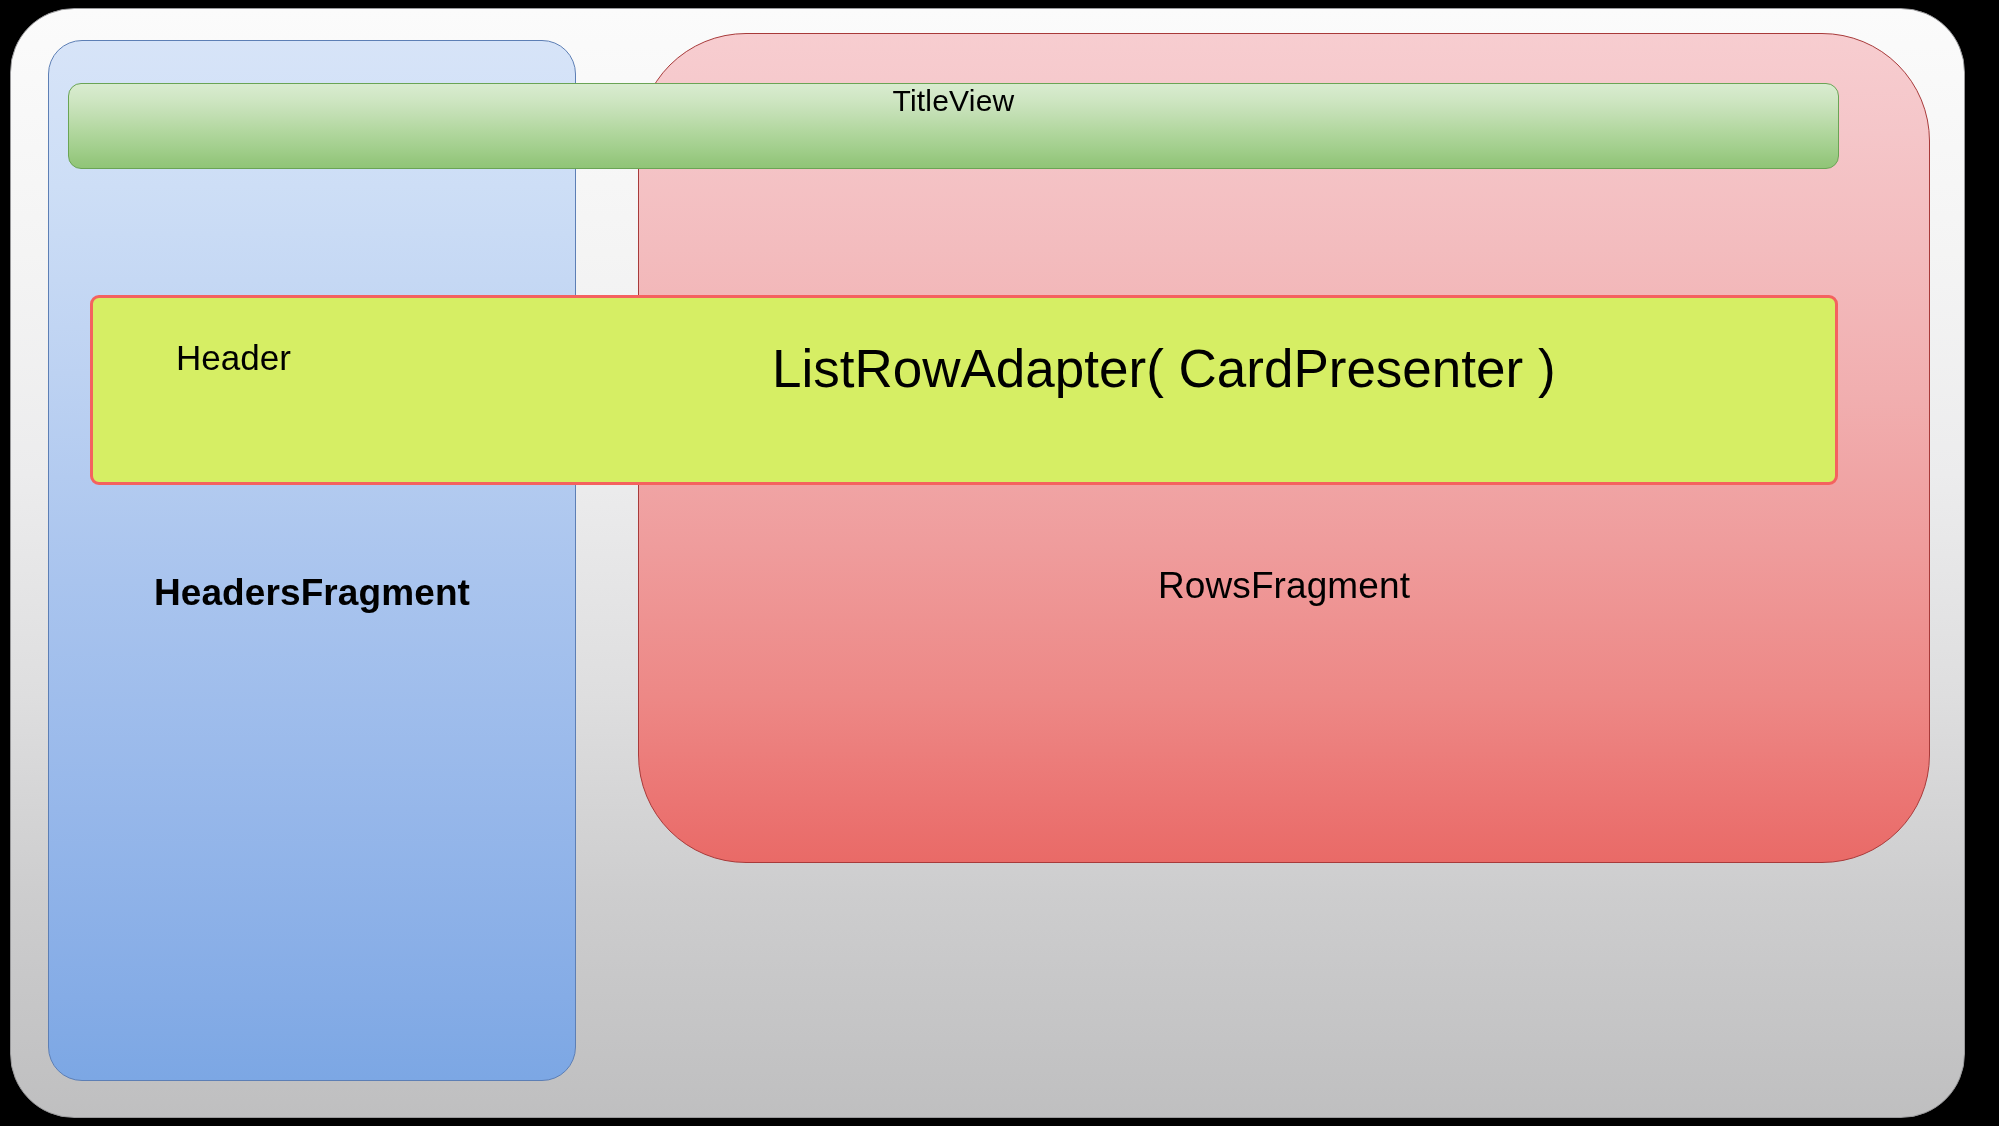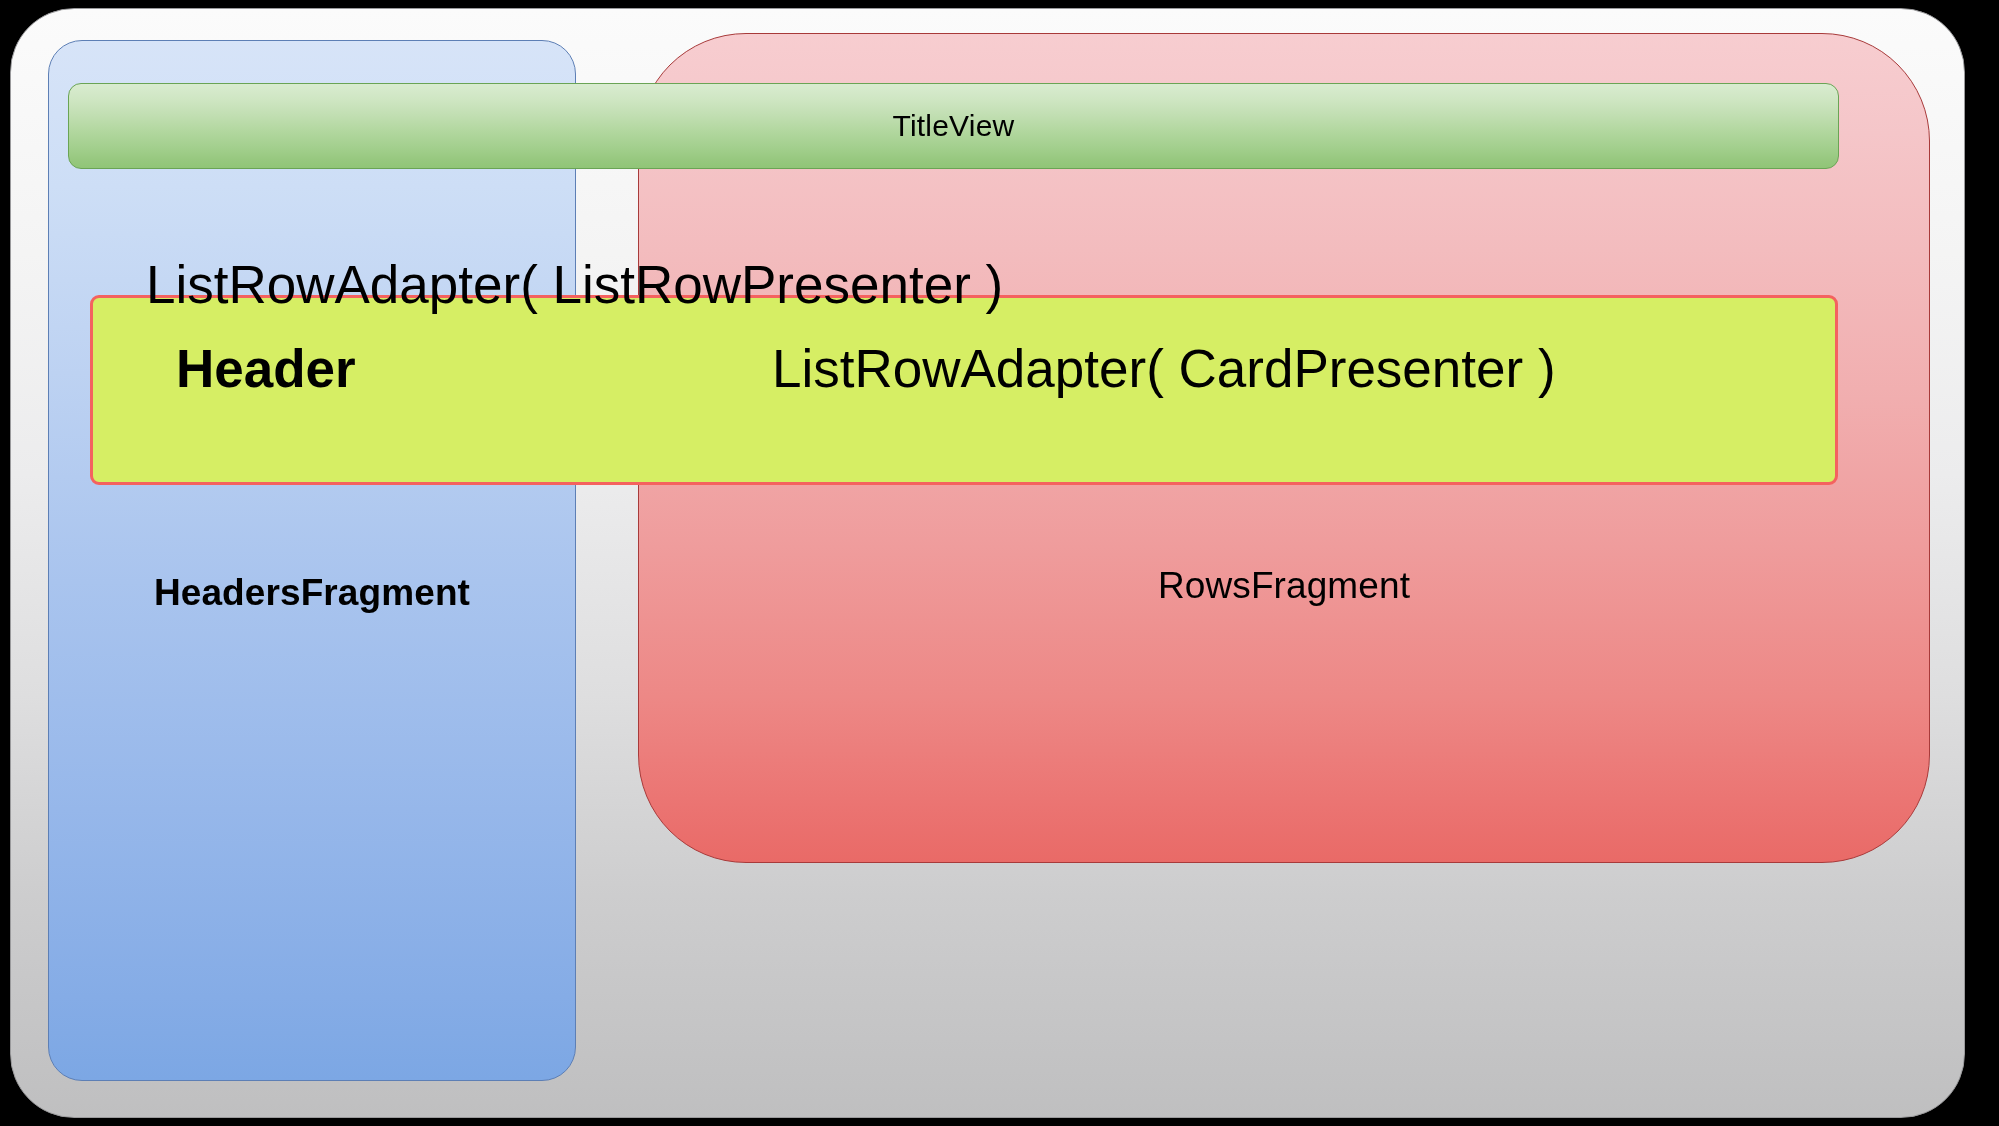--- a/index.html
+++ b/index.html
@@ -117,21 +117,21 @@
     border: 1px solid #6aa455;
     background: linear-gradient(to bottom,
         #d9ecd0 0%,
         #cfe6c3 18%,
         #c2dfb3 36%,
         #b2d79f 56%,
         #a4d08f 74%,
         #97c87f 90%,
         #90c577 100%);
     display: flex;
-    align-items: center;
+    align-items: flex-start;
     justify-content: center;
   }
   .title-view-label {
     font-size: 30px;
     color: #000000;
     letter-spacing: 0.2px;
   }
 
   
   .list-row {
@@ -154,24 +154,23 @@
     font-size: 53px;
     color: #000000;
     white-space: nowrap;
     letter-spacing: 0px;
   }
 
   .header-cell-label {
     position: absolute;
     left: 176px;
     top: 338px;
-    font-size: 53px;
-    color: #000000;
-    white-space: nowrap;
-    font-weight: bold;
+    font-size: 35px;
+    color: #000000;
+    white-space: nowrap;
   }
 
   .card-presenter-label {
     position: absolute;
     left: 772px;
     top: 338px;
     font-size: 53px;
     color: #000000;
     white-space: nowrap;
   }
@@ -190,19 +189,18 @@
   <div class="rows-fragment">
     <div class="fragment-label rows-label">RowsFragment</div>
   </div>
 
   <div class="title-view">
     <span class="title-view-label">TitleView</span>
   </div>
 
   <div class="list-row"></div>
 
-  <div class="list-row-caption">ListRowAdapter( ListRowPresenter )</div>
 
   <div class="header-cell-label">Header</div>
 
   <div class="card-presenter-label">ListRowAdapter( CardPresenter )</div>
 
 </div>
 
 </body></html>

